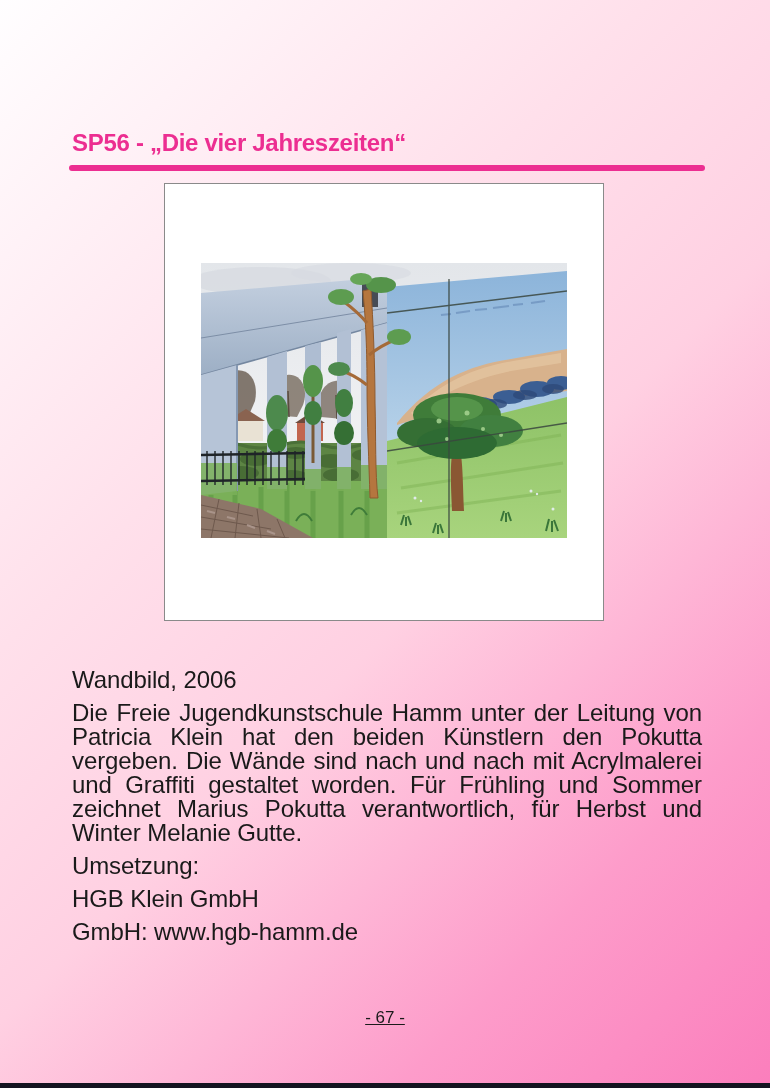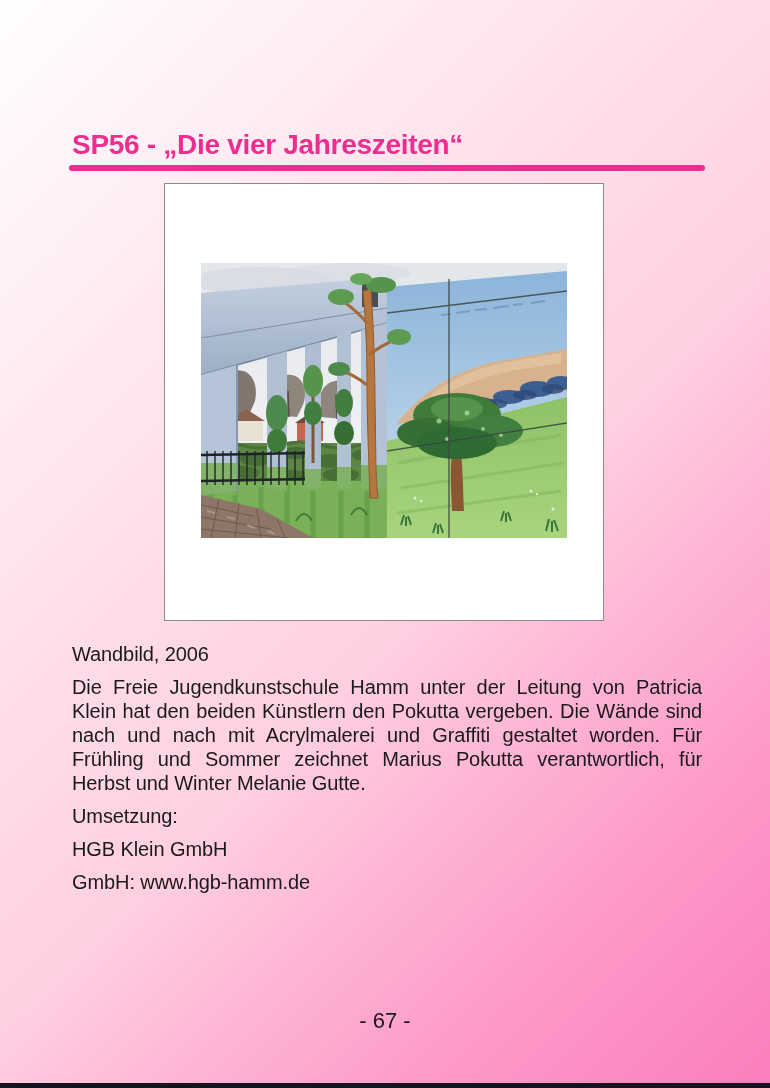--- a/index.html
+++ b/index.html
@@ -6,45 +6,45 @@
   .page{
     position:relative;
     width:770px;height:1088px;
     background:linear-gradient(135deg,#fffeff 0%,#ffe0eb 35%,#ffd0e2 55%,#fd9cca 80%,#fb7ebc 100%);
     font-family:"Liberation Sans",sans-serif;
     color:#1a1a1a;
     overflow:hidden;
   }
   .title{
     position:absolute;left:72px;top:129px;margin:0;
-    font-size:28px;font-weight:700;color:#ec2e91;
+    font-size:24px;font-weight:700;color:#ec2e91;
     letter-spacing:-0.3px;white-space:nowrap;
   }
   .title-rule{
     position:absolute;left:69px;top:165px;
     width:636px;height:6px;background:#ec2e91;border-radius:3px;
   }
   .photo-frame{
     position:absolute;left:164px;top:183px;margin:0;
     width:440px;height:438px;background:#ffffff;
     border:1px solid #8a8a8a;box-sizing:border-box;
   }
   .mural{
     position:absolute;left:36px;top:79px;width:366px;height:275px;display:block;
   }
   .details{
-    position:absolute;left:72px;top:642px;width:630px;
-    font-size:20px;line-height:24px;letter-spacing:-0.1px;
+    position:absolute;left:72px;top:668px;width:630px;
+    font-size:24px;line-height:24px;letter-spacing:-0.1px;
   }
   .details p{margin:0 0 9px 0;}
   .artists{font-weight:700;}
   .desc{text-align:justify;}
   .page-number{
     position:absolute;left:0;right:0;top:1008px;
-    text-align:center;font-size:22px;color:#1a1a1a;
+    text-align:center;font-size:17px;color:#1a1a1a;text-decoration:underline;
   }
   .bottom-bar{
     position:absolute;left:0;bottom:0;width:100%;height:5px;background:#141420;
   }
 </style>
 </head>
 <body>
 
 <div class="page">
 

